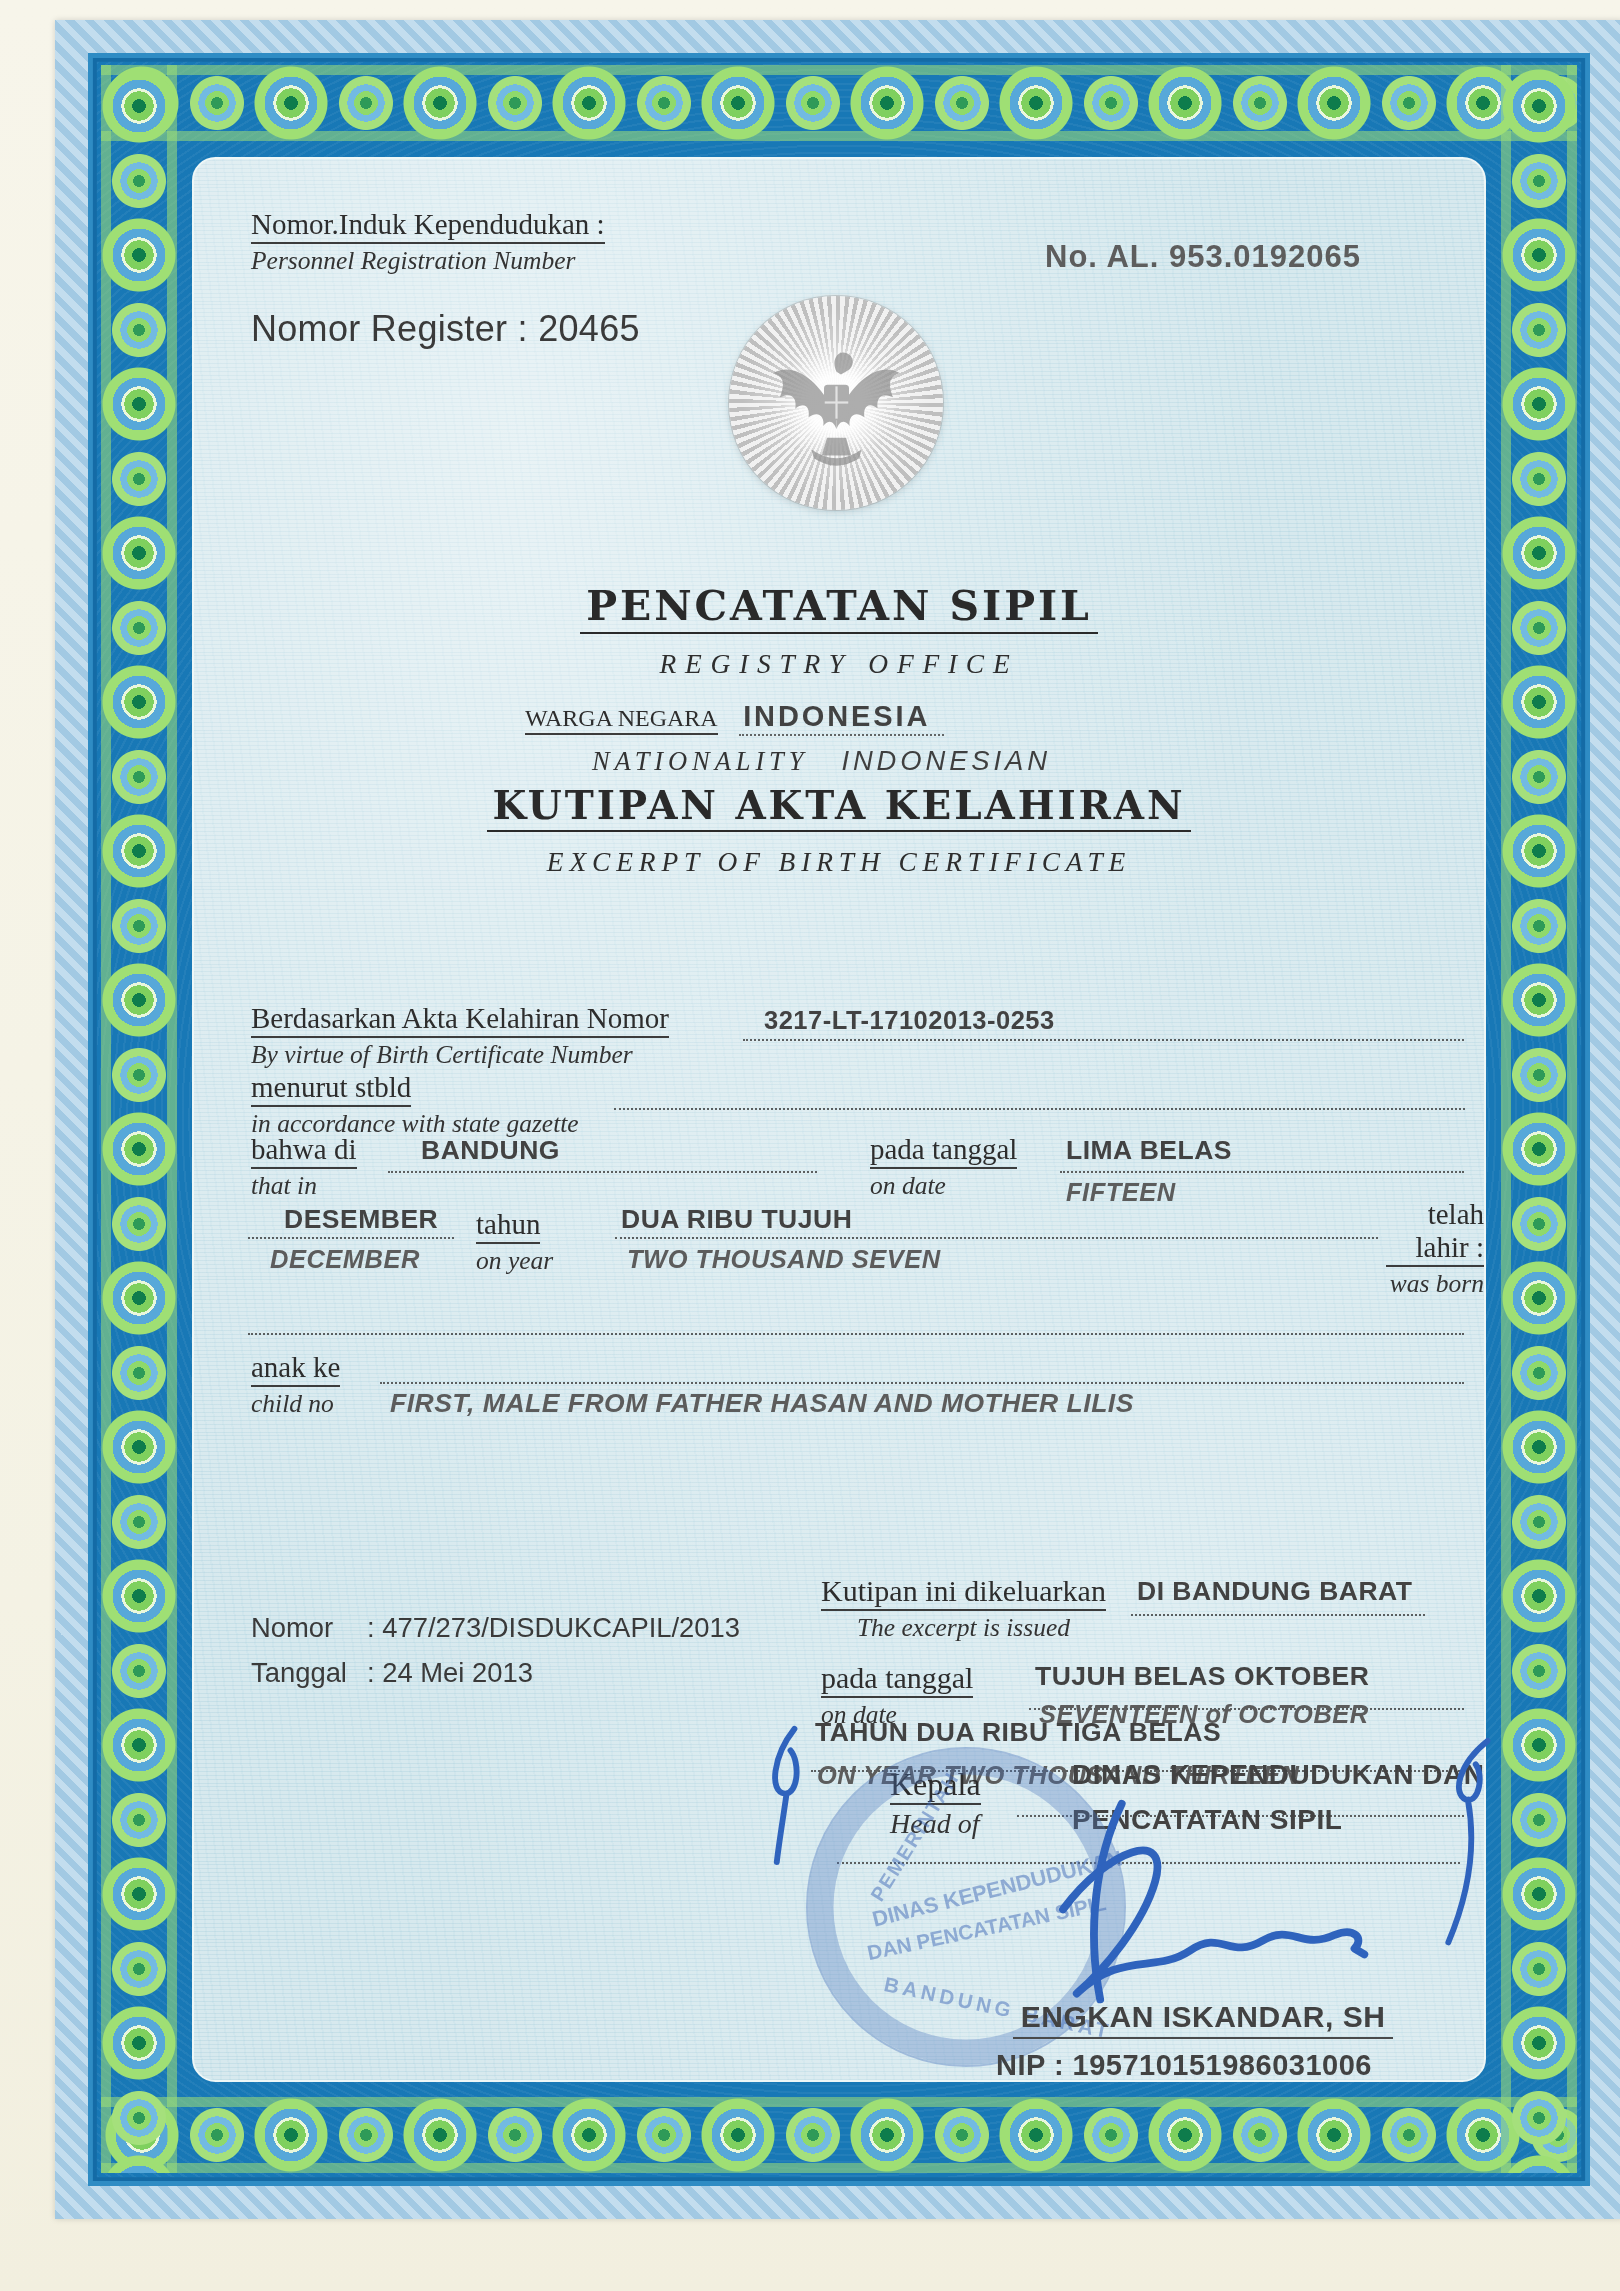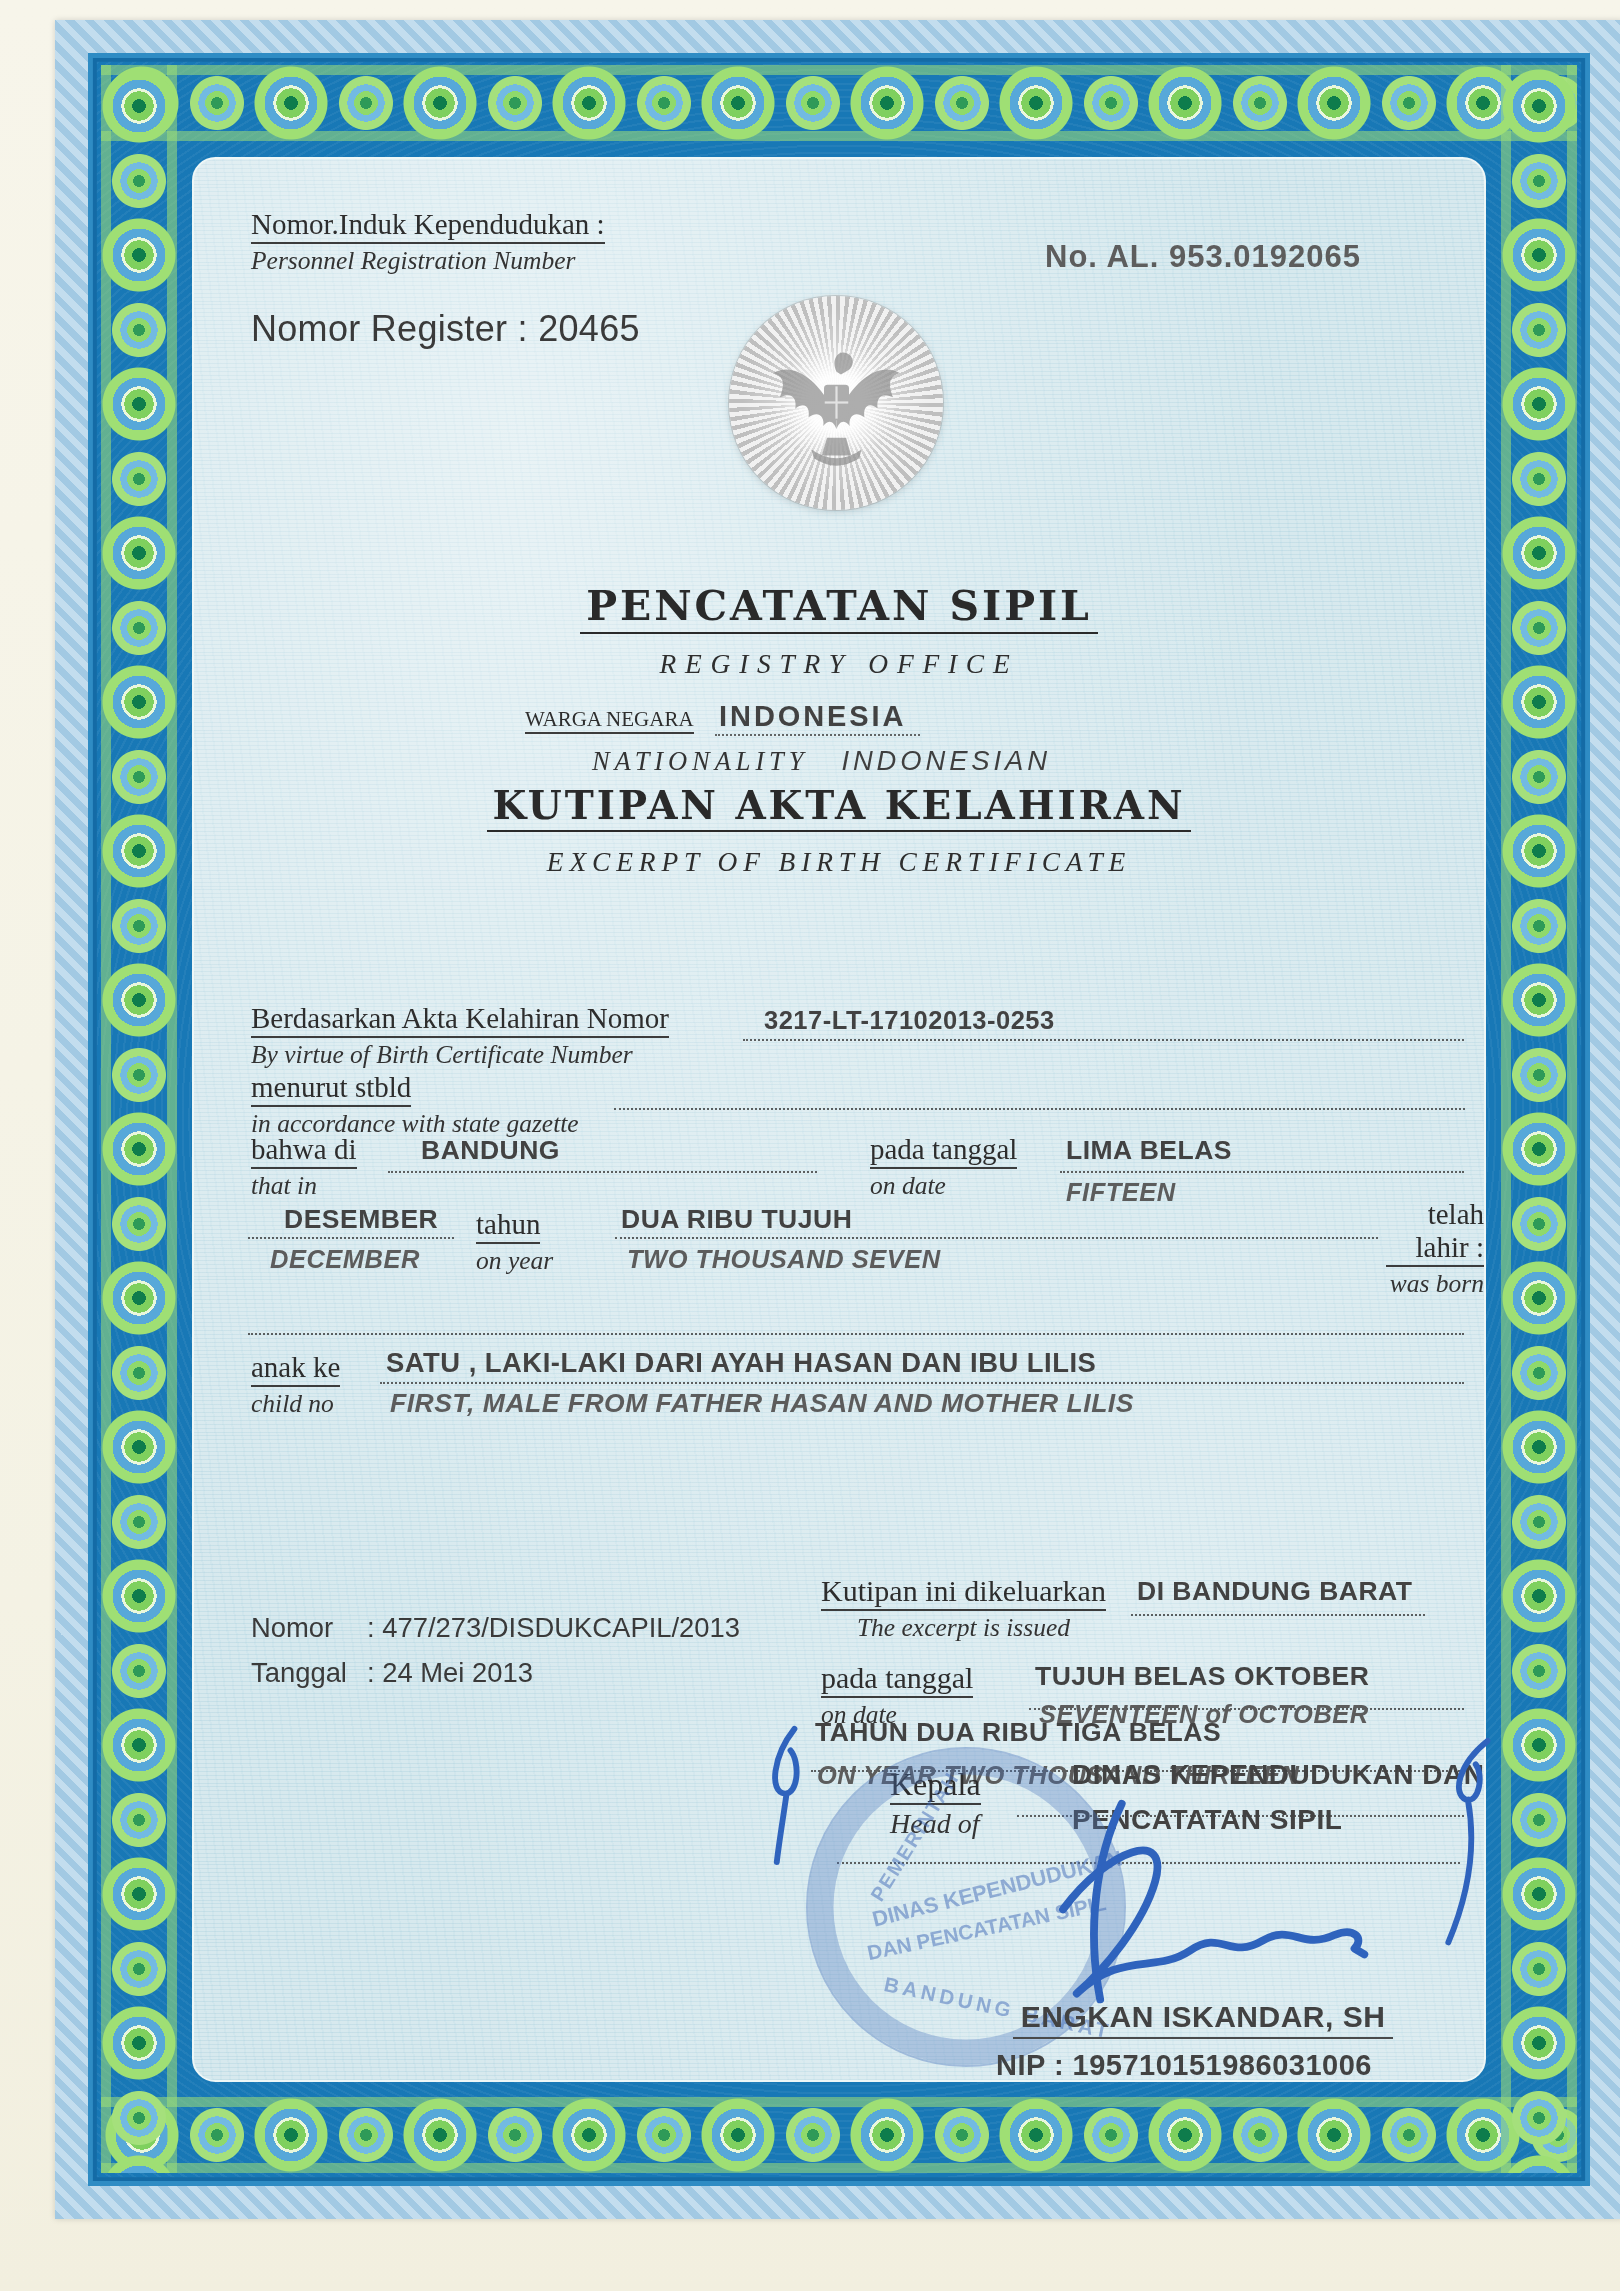--- a/index.html
+++ b/index.html
@@ -113,21 +113,21 @@
           </g>
         </svg>
       </div>
 
       <div class="abs center" style="top:423px;">
         <span class="h-main">PENCATATAN SIPIL</span>
       </div>
       <div class="abs center h-sub" style="top:490px;">REGISTRY OFFICE</div>
 
       <div class="abs" style="left:331px;top:541px;">
-        <span class="lbl-id" style="font-size:21px;">WARGA NEGARA</span>
+        <span class="lbl-id" style="font-size:24px;">WARGA NEGARA</span>
         <span class="val" style="font-size:29px;letter-spacing:2.9px;margin-left:17.6px;border-bottom:2.9px dotted rgba(55,55,55,.75);padding:0 13.7px 2.9px 3.9px;">INDONESIA</span>
       </div>
       <div class="abs" style="left:370px;top:586px;">
         <span class="lbl-en" style="font-size:26.5px;letter-spacing:4.9px;margin-left:28px;">NATIONALITY</span>
         <span class="val-en" style="font-size:27.4px;letter-spacing:3.9px;margin-left:29px;font-weight:normal;color:#3f3f3f;">INDONESIAN</span>
       </div>
 
       <div class="abs center" style="top:623px;">
         <span class="h-main" style="font-size:39px;">KUTIPAN AKTA KELAHIRAN</span>
       </div>
@@ -174,21 +174,20 @@
         <div class="lbl-id">telah lahir :</div>
         <div class="lbl-en">was born</div>
       </div>
 
       <div class="abs dots" style="left:54px;top:1174px;width:1216px;"></div>
 
       <div class="abs" style="left:57px;top:1192px;">
         <div class="lbl-id">anak ke</div>
         <div class="lbl-en">child no</div>
       </div>
-      <div class="abs val" style="left:192px;top:1188px;font-size:27.4px;">SATU , LAKI-LAKI DARI AYAH HASAN DAN IBU LILIS</div>
       <div class="abs dots" style="left:186px;top:1223px;width:1084px;"></div>
       <div class="abs val-en" style="left:196px;top:1229px;font-size:26.5px;">FIRST, MALE FROM FATHER HASAN AND MOTHER LILIS</div>
 
       <div class="abs sans" style="left:57px;top:1453px;font-size:27.4px;color:#3a3a3a;">
         <span style="display:inline-block;width:116px;">Nomor</span><span>:  477/273/DISDUKCAPIL/2013</span>
       </div>
       <div class="abs sans" style="left:57px;top:1498px;font-size:27.4px;color:#3a3a3a;">
         <span style="display:inline-block;width:116px;">Tanggal</span><span>:  24 Mei 2013</span>
       </div>
 

